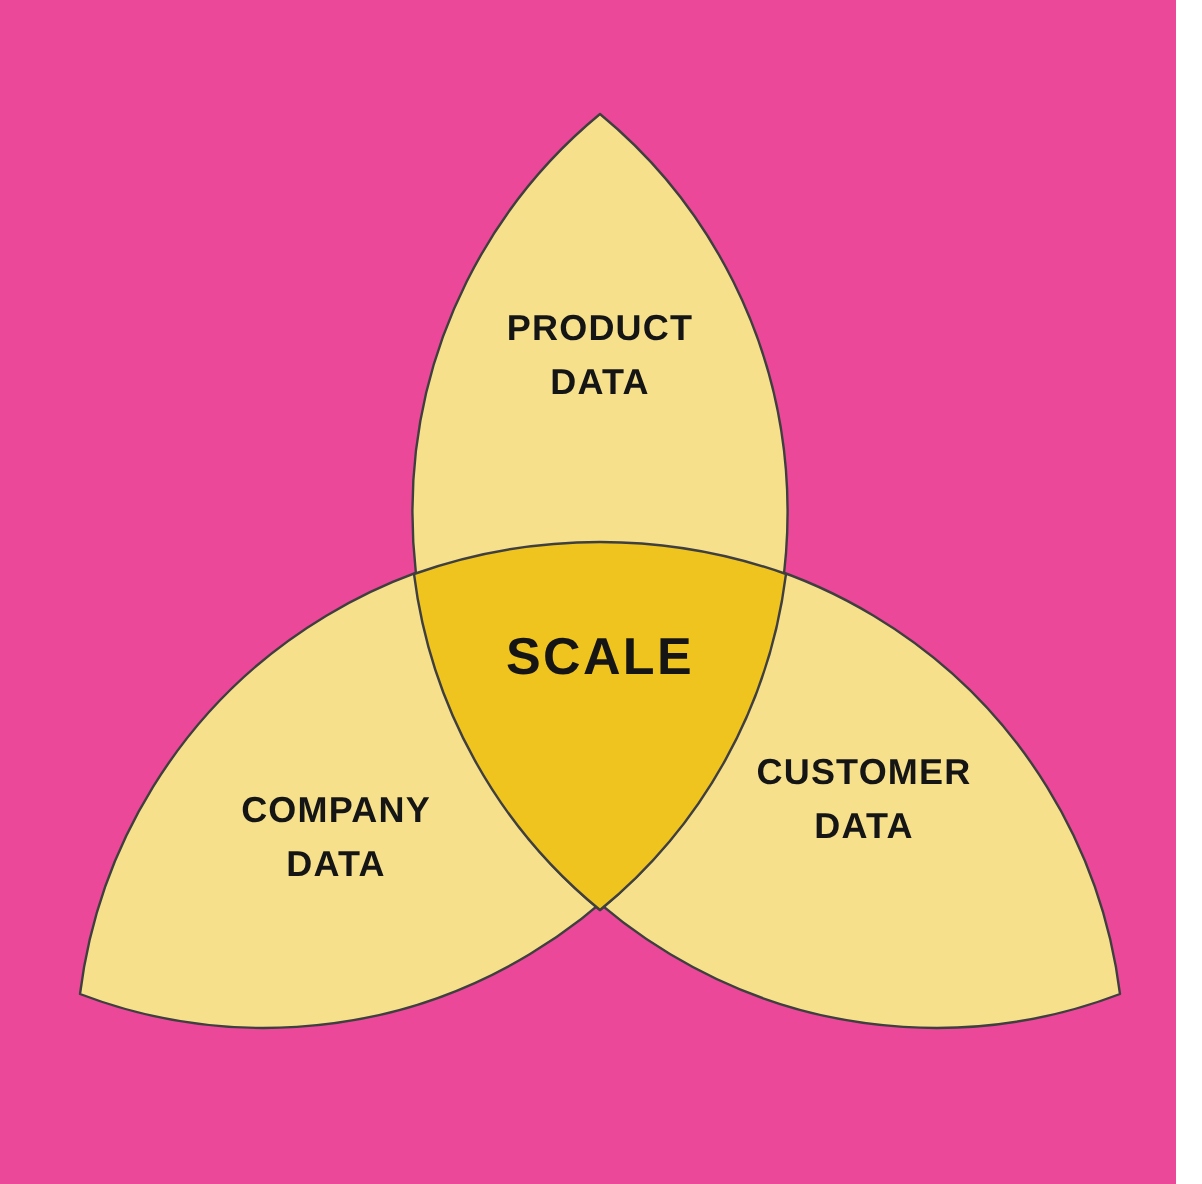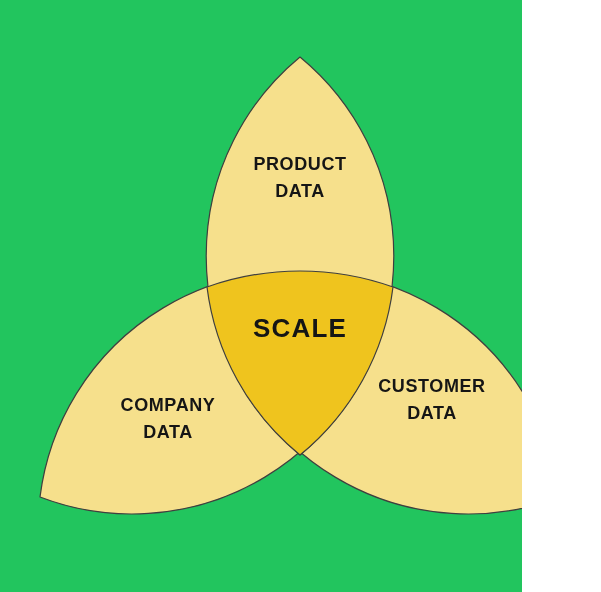--- a/index.html
+++ b/index.html
@@ -1,24 +1,24 @@
 <!DOCTYPE html>
 <html><head>
 <meta charset="utf-8">
 <style>
   html, body {
     margin: 0;
     padding: 0;
     background: #ffffff;
   }
   .canvas {
-    width: 522px;
+    width: 588px;
     height: 592px;
     position: relative;
-    background: #22c55e;
+    background: #ec4899;
     overflow: hidden;
     font-family: "Liberation Sans", sans-serif;
   }
   svg { display: block; }
   .petal {
     stroke: #3f3f3f;
     stroke-width: 1.2;
     stroke-linejoin: round;
   }
   .center-shape {

